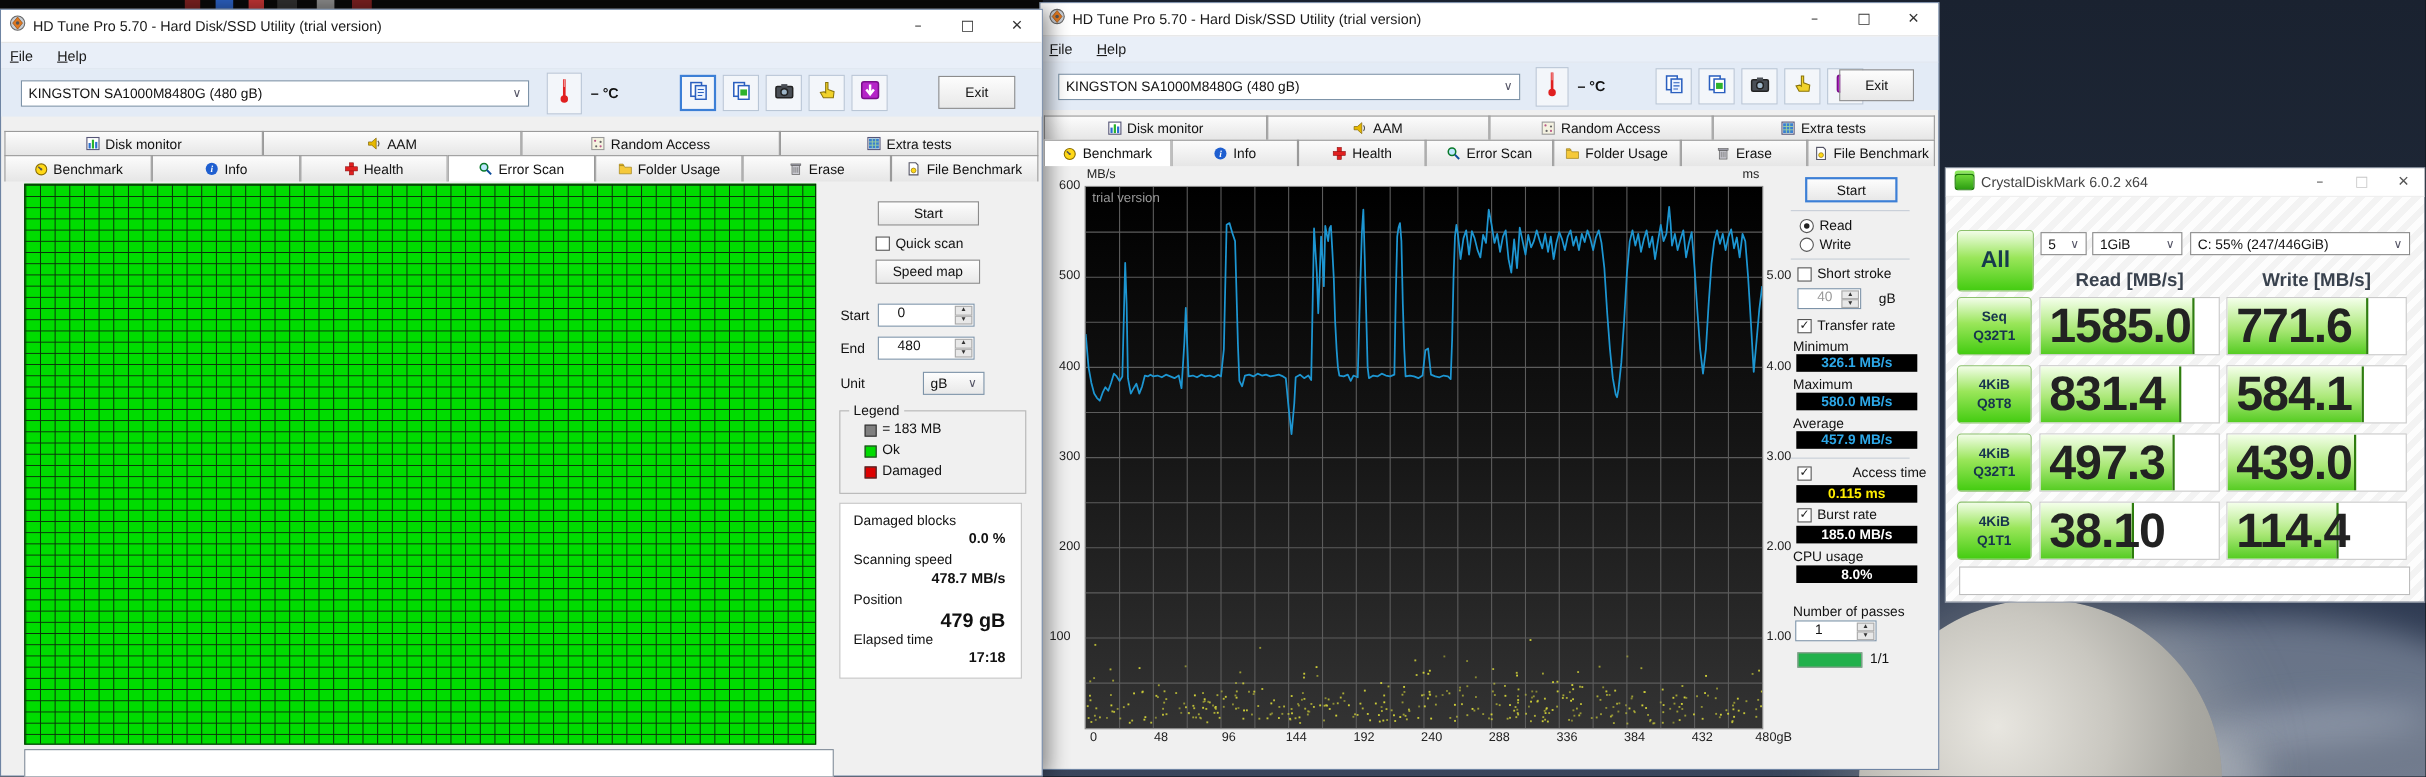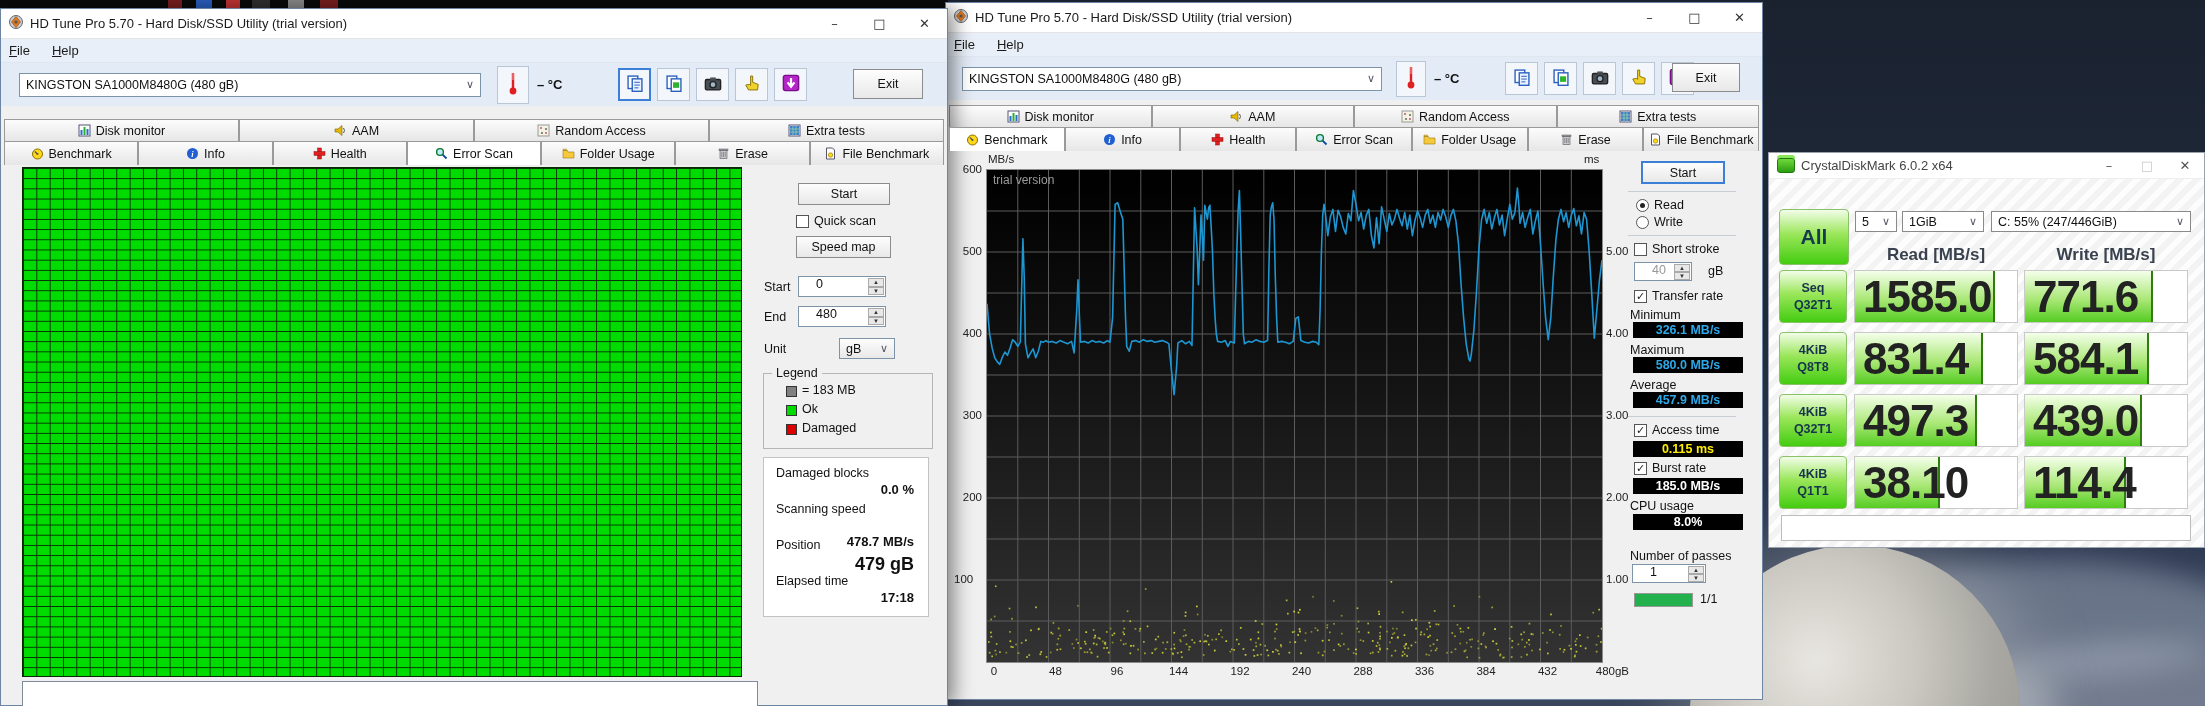--- a/index.html
+++ b/index.html
@@ -727,21 +727,21 @@
     <span class="flabel" style="left:684px;top:340px;">Maximum</span>
     <div class="blackbox" style="left:687px;top:354px;width:110px;height:16px;color:#2da8e8;">
         <span>580.0 MB/s</span>
       </div>
     <span class="flabel" style="left:684px;top:375px;">Average</span>
     <div class="blackbox" style="left:687px;top:389px;width:110px;height:16px;color:#2da8e8;">
         <span>457.9 MB/s</span>
       </div>
     <div class="sep" style="left:682px;top:413px;width:108px;"></div>
     <span class="checkbox" style="left:688px;top:421px;">✓</span>
-    <span class="flabel" style="left:706px;top:420px;text-align:right;">Access time</span>
+    <span class="flabel" style="left:738px;top:420px;text-align:right;">Access time</span>
     <div class="blackbox" style="left:687px;top:438px;width:110px;height:16px;color:#ffee00;">
         <span>0.115 ms</span>
       </div>
     <span class="checkbox" style="left:688px;top:459px;">✓</span>
     <span class="flabel" style="left:706px;top:458px;">Burst rate</span>
     <div class="blackbox" style="left:687px;top:475px;width:110px;height:16px;">
         <span>185.0 MB/s</span>
       </div>
     <span class="flabel" style="left:684px;top:496px;">CPU usage</span>
     <div class="blackbox" style="left:687px;top:511px;width:110px;height:16px;">
@@ -961,21 +961,21 @@
       <span class="flabel" style="left:38px;top:9px;">= 183 MB</span>
       <span id="sw-ok" style="position: absolute; left: 22px; top: 31px; width: 9px; height: 9px; border: 1px solid rgb(51, 51, 51); background: rgb(0, 220, 0);"></span>
       <span class="flabel" style="left:38px;top:28px;">Ok</span>
       <span id="sw-dmg" style="position: absolute; left: 22px; top: 50px; width: 9px; height: 9px; border: 1px solid rgb(51, 51, 51); background: rgb(221, 0, 0);"></span>
       <span class="flabel" style="left:38px;top:47px;">Damaged</span>
     </div>
     <div class="groupbox" style="left:762px;top:448px;width:164px;height:158px;background:#fff;border-color:#c3c3c3;">
       <span class="flabel" style="left:12px;top:8px;">Damaged blocks</span>
       <span class="flabel" style="right:14px;top:24px;font-weight:bold;font-size:13px;">0.0 %</span>
       <span class="flabel" style="left:12px;top:44px;">Scanning speed</span>
-      <span class="flabel" style="right:14px;top:76px;font-weight:bold;font-size:13px;">478.7 MB/s</span>
+      <span class="flabel" style="right:14px;top:60px;font-weight:bold;font-size:13px;">478.7 MB/s</span>
       <span class="flabel" style="left:12px;top:80px;">Position</span>
       <span class="flabel" style="right:14px;top:96px;font-weight:bold;font-size:18px;">479 gB</span>
       <span class="flabel" style="left:12px;top:116px;">Elapsed time</span>
       <span class="flabel" style="right:14px;top:132px;font-weight:bold;font-size:13px;">17:18</span>
     </div>
   </div>
 </div>
 
 <div class="win" id="win-cdm" style="left:1768px;top:152px;width:437px;height:396px;">
   <div class="cdm-title">

